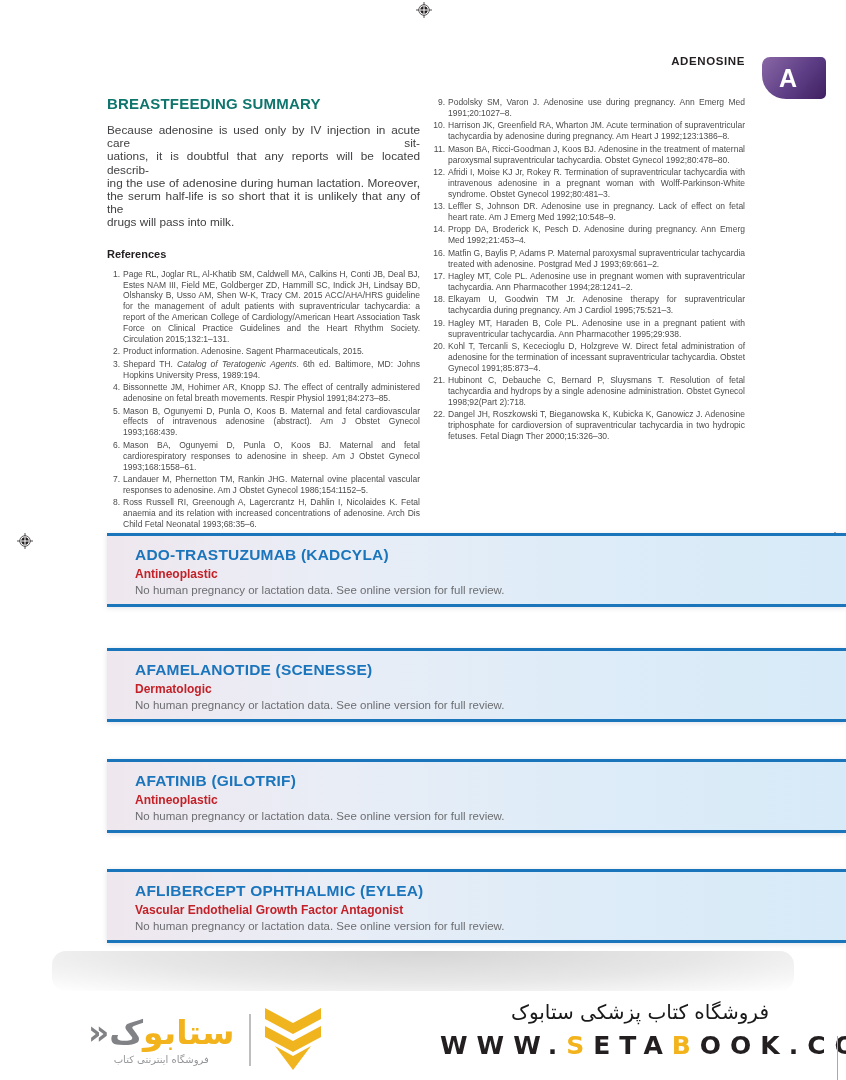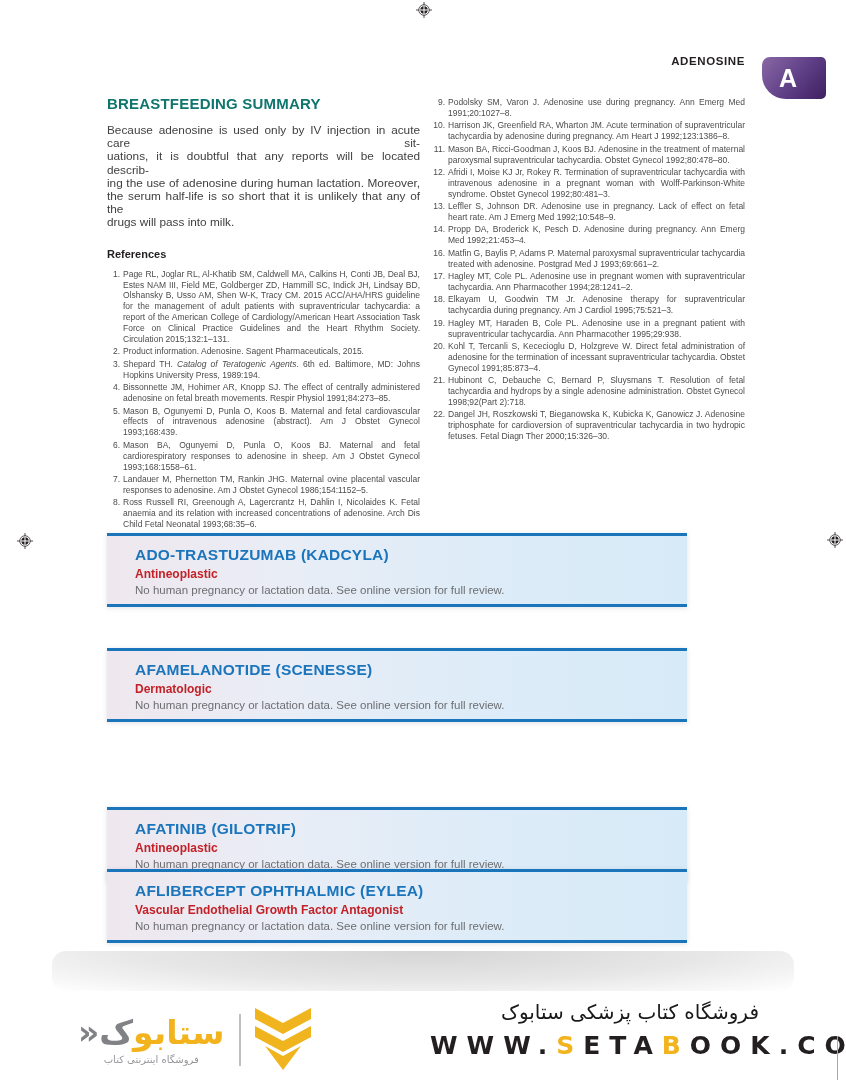--- a/index.html
+++ b/index.html
@@ -26,35 +26,35 @@
   .para-line{font-size:11.8px;line-height:13.2px;color:#414042;text-align:justify;text-align-last:justify;}
   .para-line.last{text-align-last:left;}
   .refs-heading{margin:18px 0 9px 0;font-size:11px;font-weight:bold;color:#231f20;}
   ol.refs{list-style:none;margin:0;padding:0;font-size:8.5px;line-height:10.9px;color:#4c4c4e;}
   ol.refs.right{margin-top:5px;}
   ol.refs li{position:relative;padding-left:16px;text-align:justify;margin-bottom:1.5px;}
   .ref-num{position:absolute;left:0;width:13px;text-align:right;color:#4c4c4e;}
   .it{font-style:italic;}
 
   
-  .drug-box{position:absolute;left:107px;width:580px;height:74px;box-sizing:border-box;
+  .drug-box{position:absolute;left:107px;width:739px;height:74px;box-sizing:border-box;
     border-top:3px solid #1b75bb;border-bottom:3px solid #1b75bb;
     background:linear-gradient(90deg,#efe7ee 0%,#e9edf6 30%,#ddecf8 65%,#d7eaf7 100%);
     padding:8px 0 0 28px;box-shadow:0 1px 5px rgba(120,120,150,.22);}
-  .drug-box.b1{top:533px;} .drug-box.b2{top:648px;} .drug-box.b3{top:759px;margin-top:48px;} .drug-box.b4{top:869px;}
+  .drug-box.b1{top:533px;} .drug-box.b2{top:648px;} .drug-box.b3{top:759px;} .drug-box.b4{top:869px;}
   .drug-name{margin:2px 0 3px 0;font-size:15.5px;font-weight:bold;color:#1b75bc;letter-spacing:.2px;}
   .drug-class{margin:0 0 3px 0;font-size:12px;font-weight:bold;color:#c32127;}
   .drug-note{margin:0;font-size:11.5px;color:#6d6e71;}
 
   
   .page-shadow{position:absolute;top:951px;left:52px;width:742px;height:40px;border-radius:14px;
     background:radial-gradient(ellipse at 50% 0%,#d5d5d5 0%,#e7e7e7 55%,#ffffff 100%);}
 
   
-  .watermark{position:absolute;left:0;top:998px;width:774px;height:82px;}
+  .watermark{position:absolute;left:10px;top:998px;width:774px;height:82px;}
   .logo{position:absolute;left:78px;top:8px;display:flex;align-items:center;}
   .logo-textcol{text-align:center;font-family:"DejaVu Sans", sans-serif;}
   .logo-wordmark{direction:rtl;font-size:33px;font-weight:bold;line-height:36px;}
   .logo-sub{font-size:10px;color:#939598;margin-top:3px;}
   .logo-divider{width:2px;height:52px;background:#bcbec0;margin:0 12px 0 14px;}
   .gold{color:#f2b31d;}
   .gray{color:#808285;}
   .footer-right{position:absolute;left:430px;top:2px;width:400px;text-align:center;
     font-family:"DejaVu Sans", sans-serif;}
   .store-title{direction:rtl;font-size:20px;color:#1a1a1a;}

